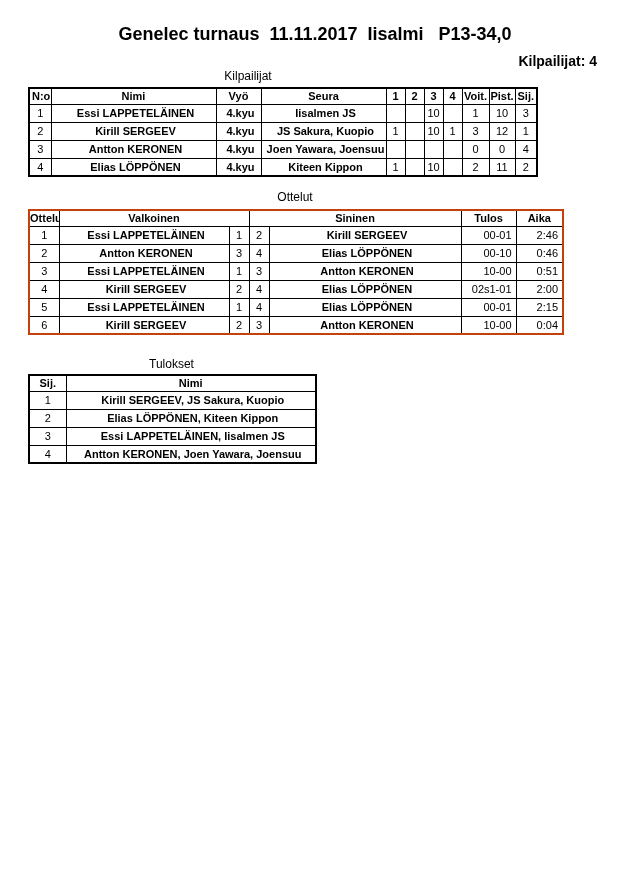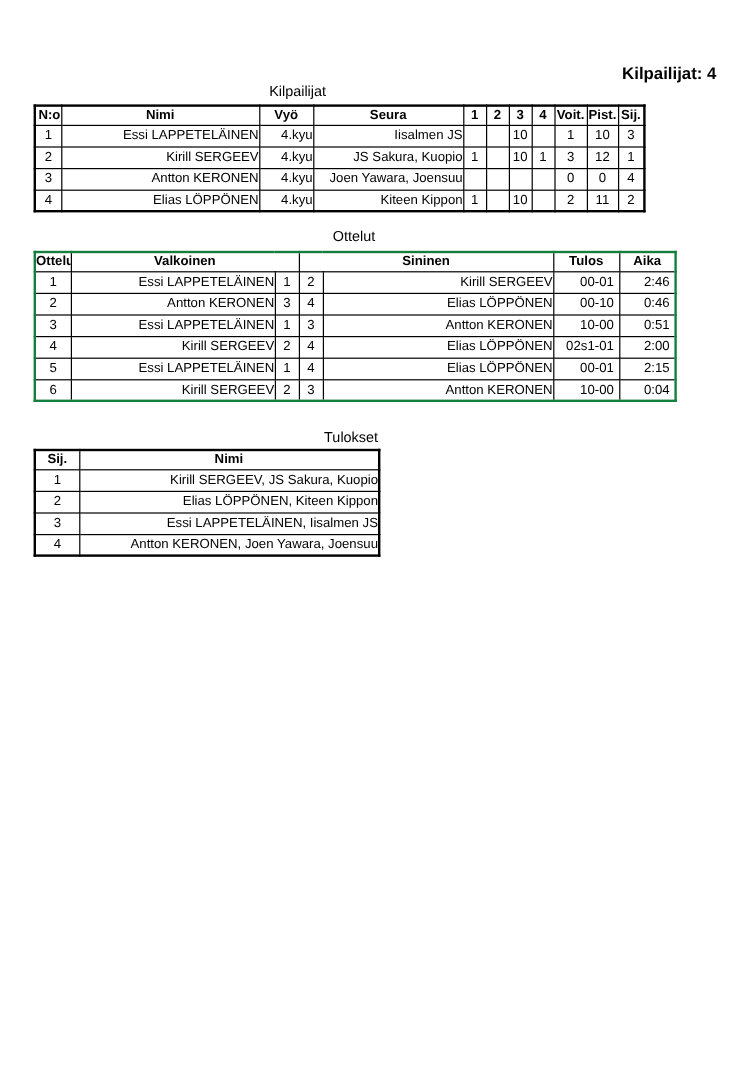--- a/index.html
+++ b/index.html
@@ -17,48 +17,49 @@
     text-align:center; font-size:18px; font-weight:bold;
     white-space:pre;
   }
   .count {
     position:absolute; top:53px; right:33px;
     font-size:14px; font-weight:bold;
   }
   .sec { position:absolute; font-size:12px; font-weight:normal; text-align:center; }
   #h1 { top:69px;  left:28px; width:440px; }
   #h2 { top:190px; left:28px; width:534px; }
-  #h3 { top:357px; left:28px; width:287px;text-align:right; }
+  #h3 { top:357px; left:28px; width:287px; }
 
   table {
     position:absolute;
     border-collapse:collapse; table-layout:fixed;
     background:#fff;
   }
   th, td {
     border:1px solid #000;
     font-size:11px; line-height:1.1;
     overflow:hidden; white-space:nowrap;
   }
   th { font-weight:bold; height:16px; }
   td { height:18px; }
   #t1 { left:28px; top:87px;  width:508px; border:2px solid #000; }
-  #t2 { left:28px; top:209px; width:534px; border:2px solid #15803d; }
+  #t2 { left:28px; top:209px; width:534px; border:2px solid #c2410c; }
   #t3 { left:28px; top:374px; width:287px; border:2px solid #000; }
 
   .ctr { text-align:center; }
-  .lft { text-align:right;  padding-left:4px; }
+  .lft { text-align:center;  padding-left:4px;font-weight:bold; }
   .rgt { text-align:right; padding-right:4px; }
   .lft0 { text-align:left; padding-left:2px; }
 </style>
 </head>
 <body>
 
 <div class="page">
 
+  <div class="title">Genelec turnaus  11.11.2017  Iisalmi   P13-34,0</div>
   <div class="count">Kilpailijat: 4</div>
 
   <div class="sec" id="h1">Kilpailijat</div>
 
   <table id="t1">
     <colgroup>
       <col style="width:22px">
         <col style="width:165px">
         <col style="width:45px">
         <col style="width:125px">

